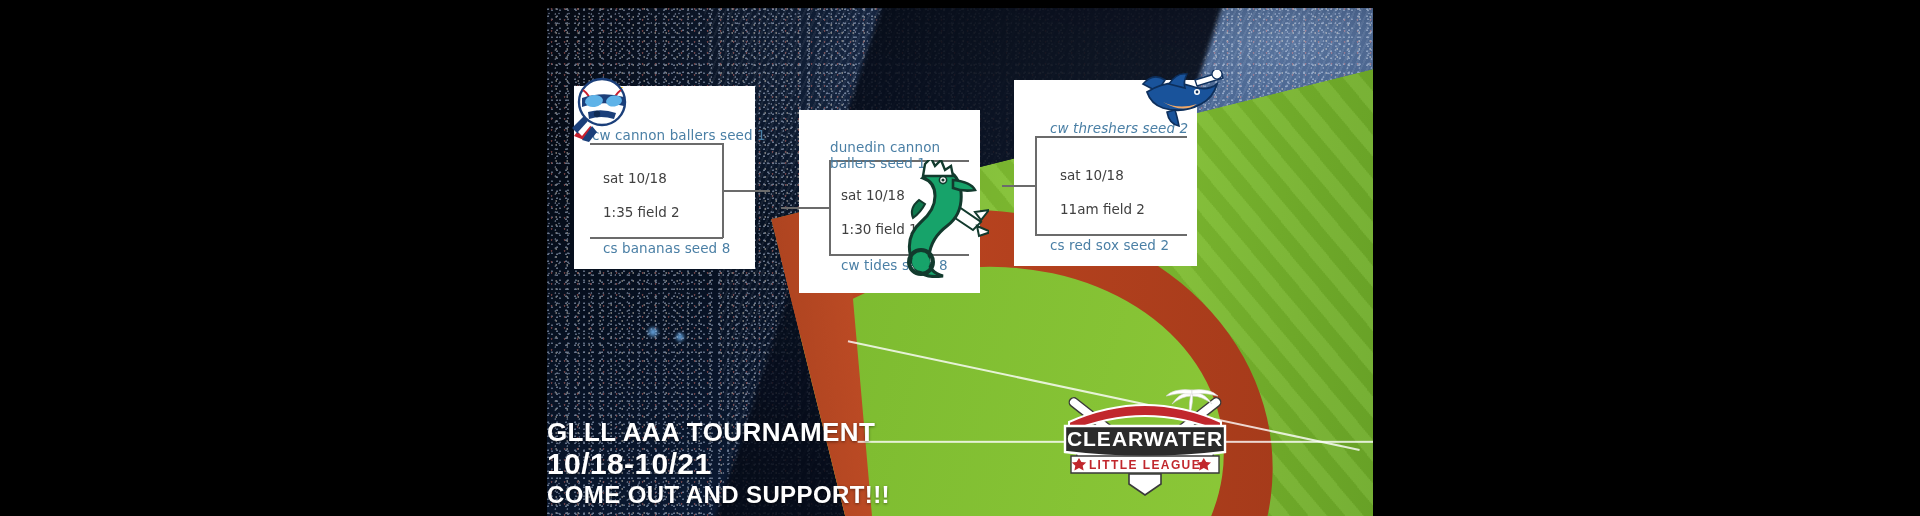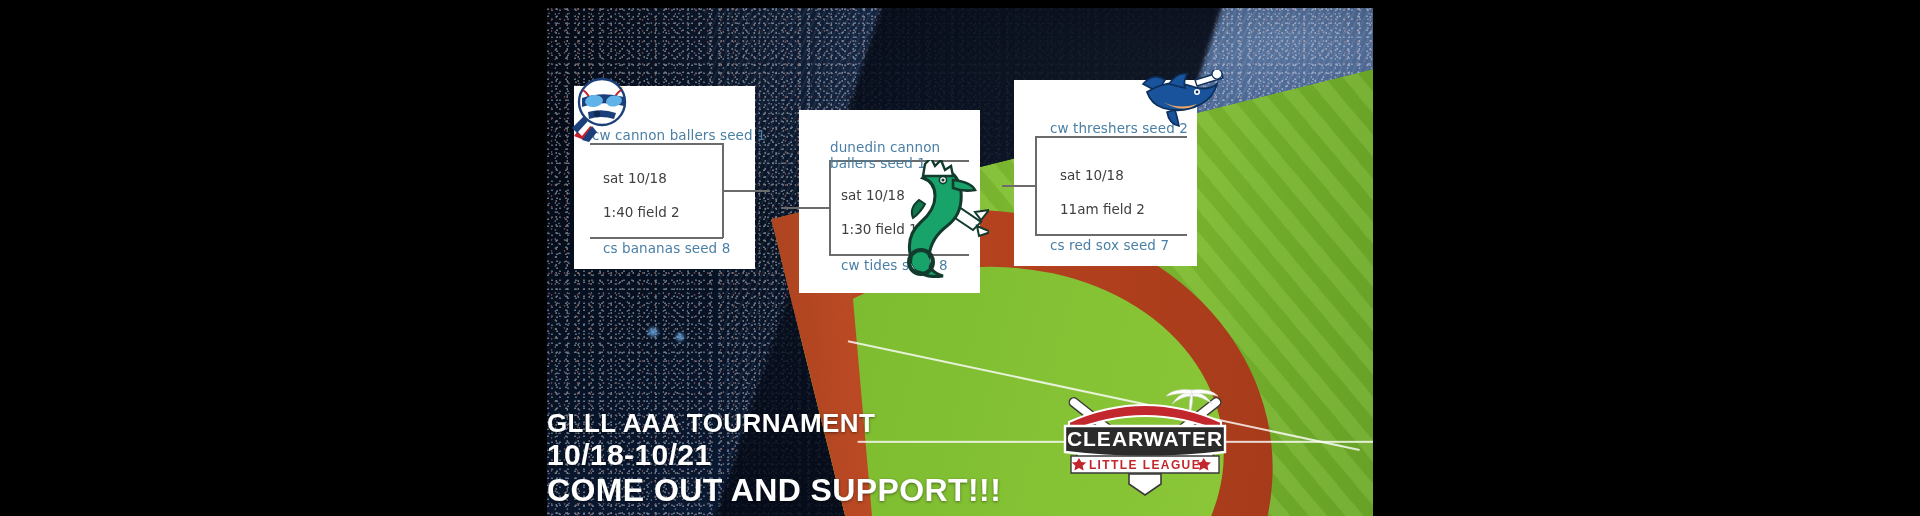--- a/index.html
+++ b/index.html
@@ -147,21 +147,21 @@
     color:#ffffff;
     text-shadow:0 1px 3px rgba(0,0,0,.45);
   }
   #headline .l1, #headline .l2, #headline .l3{
     font-weight:bold;
     letter-spacing:.4px;
     line-height:1.13;
   }
   #headline .l1{ font-size:26px; }
   #headline .l2{ font-size:30px; }
-  #headline .l3{ font-size:32px; }
+  #headline .l3{ font-size:24px; }
   #headline .addr{
     font-size:12.5px; font-weight:bold; margin-top:5px; letter-spacing:.1px;
   }
 </style>
 </head>
 <body>
 
 <div id="flyer">
 
   <div id="photo">
@@ -188,21 +188,21 @@
     <div class="card" style="left:27px;top:78px;width:181px;height:183px;">
 
       <div class="bk-top" style="left:16px;top:57px;width:133px;"></div>
       <div class="bk-vert" style="left:148px;top:57px;height:95px;"></div>
       <div class="bk-bot" style="left:16px;top:151px;width:133px;"></div>
       <div class="bk-out" style="left:148px;top:104px;width:48px;"></div>
 
       <div class="team" style="left:18px;top:42px;">cw cannon ballers seed 1</div>
       <div class="meta" style="left:29px;top:67px;">
         <span>sat 10/18</span><br>
-        <span>1:40 field 2</span>
+        <span>1:35 field 2</span>
       </div>
       <div class="team" style="left:29px;top:155px;">cs bananas seed 8</div>
     </div>
 
     <div class="logo" style="left:19px;top:64px;width:68px;height:70px;">
       <svg viewBox="0 0 68 70" width="68" height="70">
 
         <path d="M8 64 L20 48 L26 56 L18 68 Z" fill="#c8202e"></path>
         <path d="M16 68 L26 54 L31 60 L23 70 Z" fill="#1b3f7a"></path>
         <path d="M6 56 L18 44 L22 50 L12 62 Z" fill="#1b3f7a"></path>
@@ -259,26 +259,26 @@
         <circle cx="24" cy="102" r="7" fill="none" stroke="#17a36a" stroke-width="4"></circle>
       </svg>
     </div>
 
     <div class="card" style="left:467px;top:72px;width:183px;height:186px;">
       <div class="bk-top" style="left:21px;top:56px;width:152px;"></div>
       <div class="bk-vert" style="left:21px;top:56px;height:99px;"></div>
       <div class="bk-bot" style="left:21px;top:154px;width:152px;"></div>
       <div class="bk-in" style="left:-12px;top:105px;width:33px;"></div>
 
-      <div class="team" style="left:36px;top:41px;">cw threshers seed 2</div>
+      <div class="team" style="left:36px;top:41px;font-style:italic;">cw threshers seed 2</div>
       <div class="meta" style="left:46px;top:70px;">
         <span>sat 10/18</span><br>
         <span>11am field 2</span>
       </div>
-      <div class="team" style="left:36px;top:158px;">cs red sox seed 7</div>
+      <div class="team" style="left:36px;top:158px;">cs red sox seed 2</div>
     </div>
 
     <div class="logo" style="left:592px;top:62px;width:86px;height:62px;">
       <svg viewBox="0 0 86 62" width="86" height="62">
 
         <path d="M4 14 q10 -12 22 -4 q-6 8 -4 14 q-10 -6 -18 -10 z" fill="#19539b" stroke="#0d2f5c" stroke-width="1.6"></path>
 
         <path d="M8 22 q22 -14 44 -6 q16 6 26 -2 q-4 14 -16 20 q-18 10 -38 4 q-12 -4 -16 -16 z" fill="#19539b" stroke="#0d2f5c" stroke-width="1.8"></path>
 
         <path d="M30 14 q8 -12 18 -10 q-4 8 -2 14 z" fill="#19539b" stroke="#0d2f5c" stroke-width="1.6"></path>

